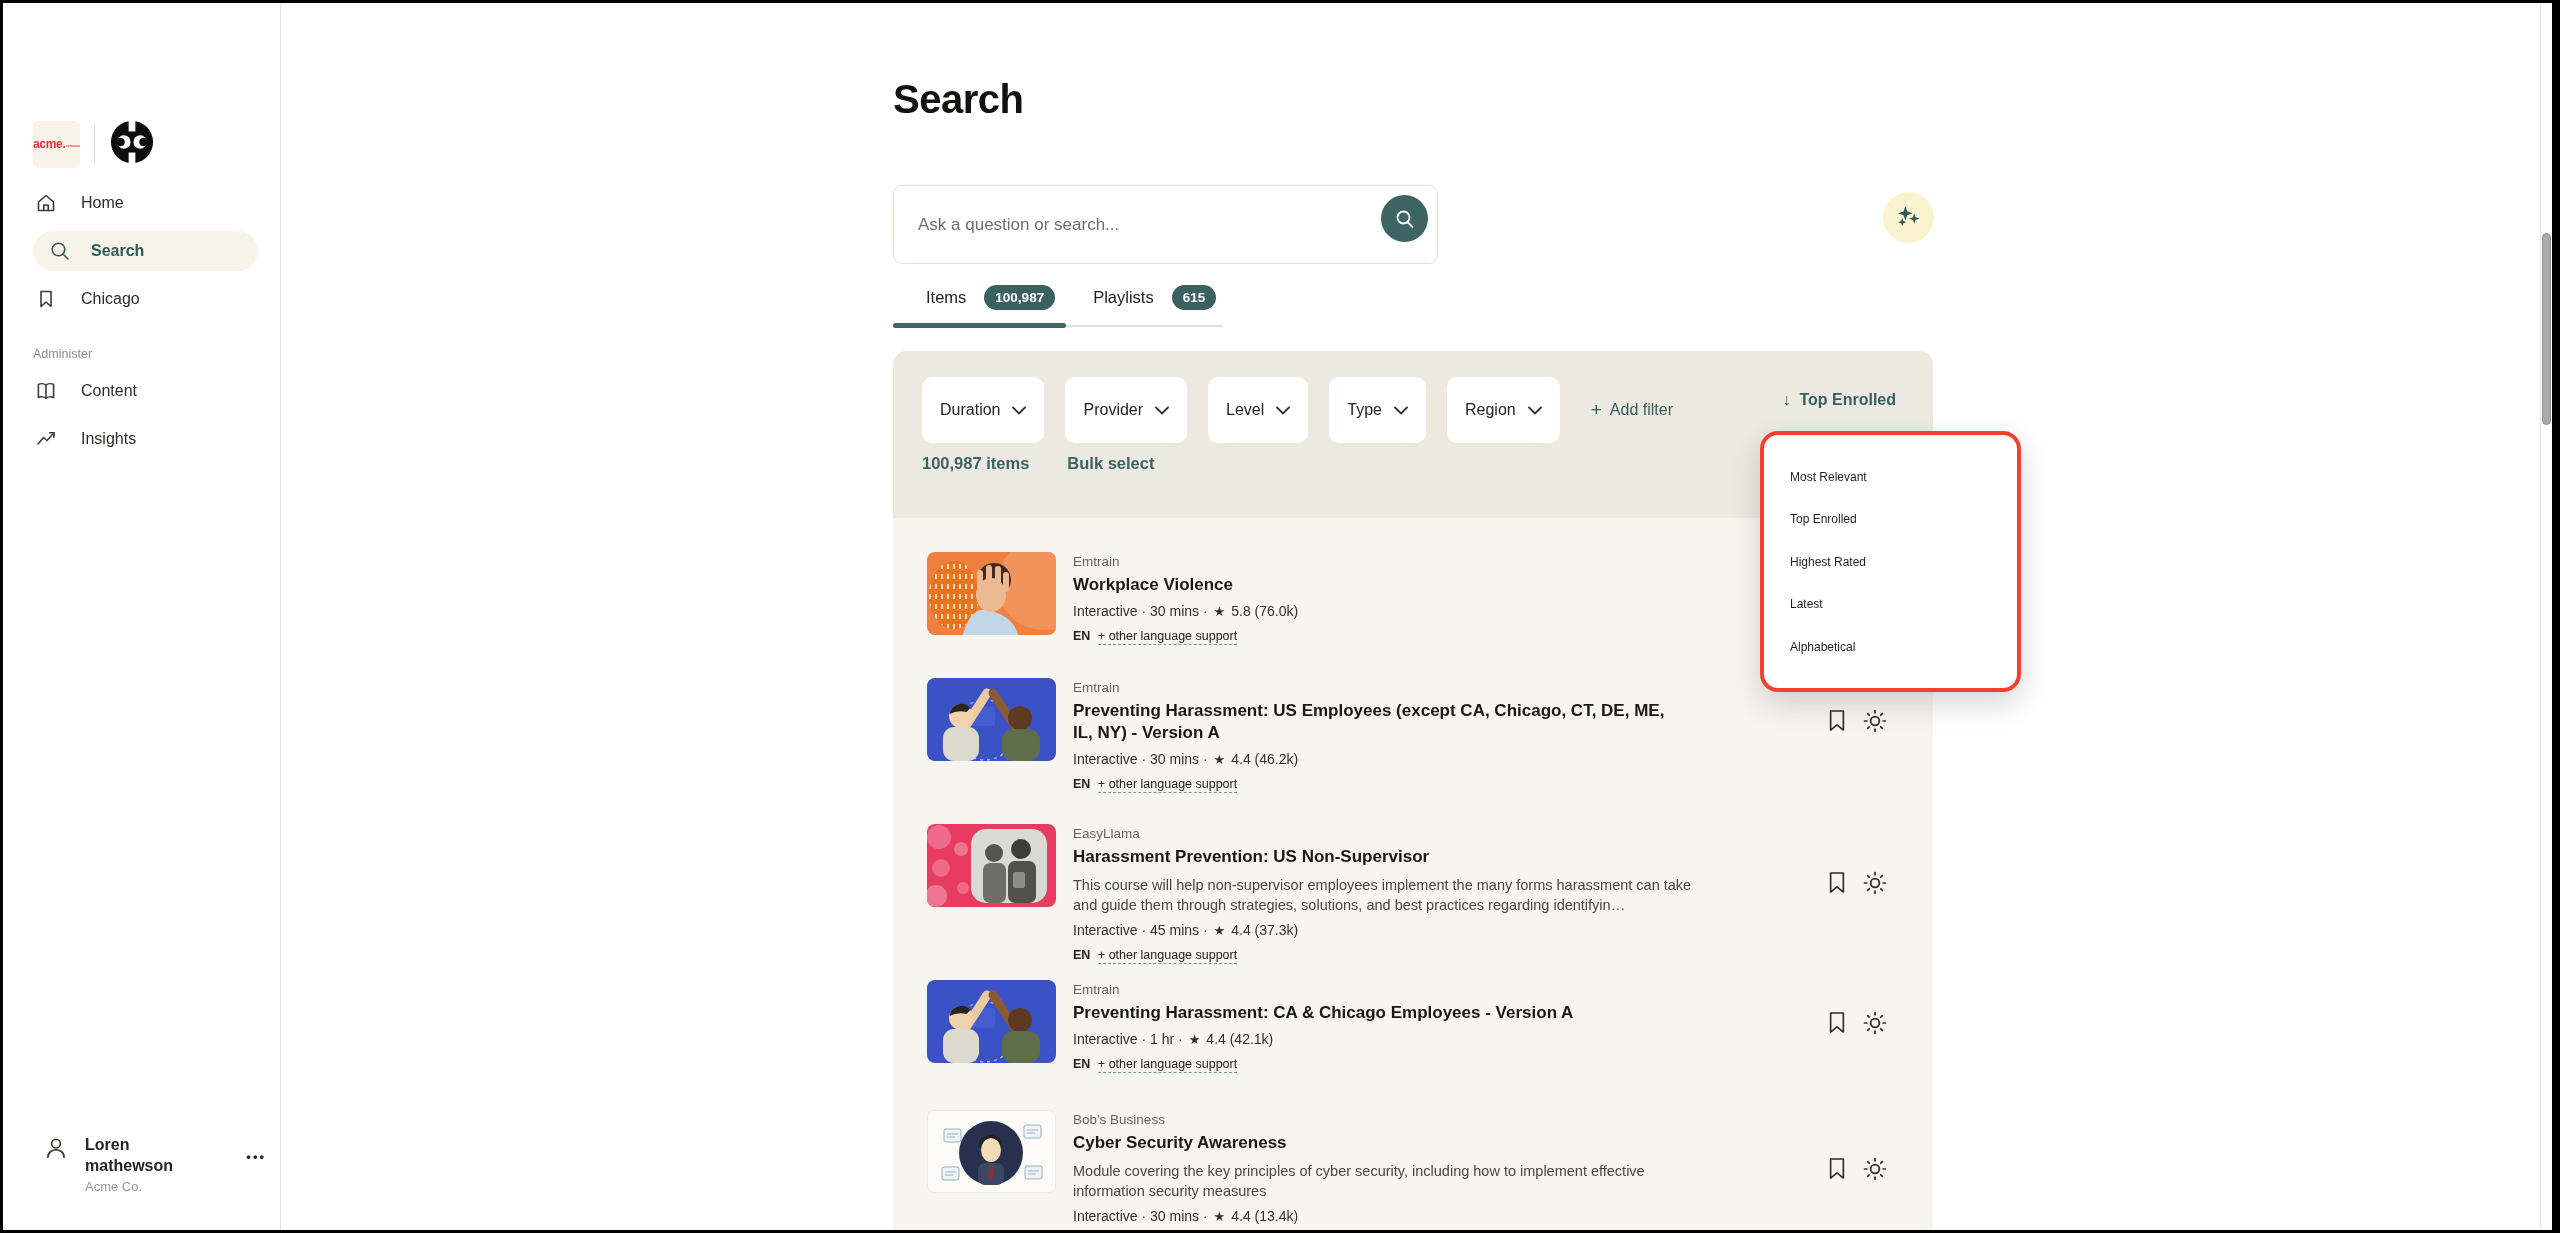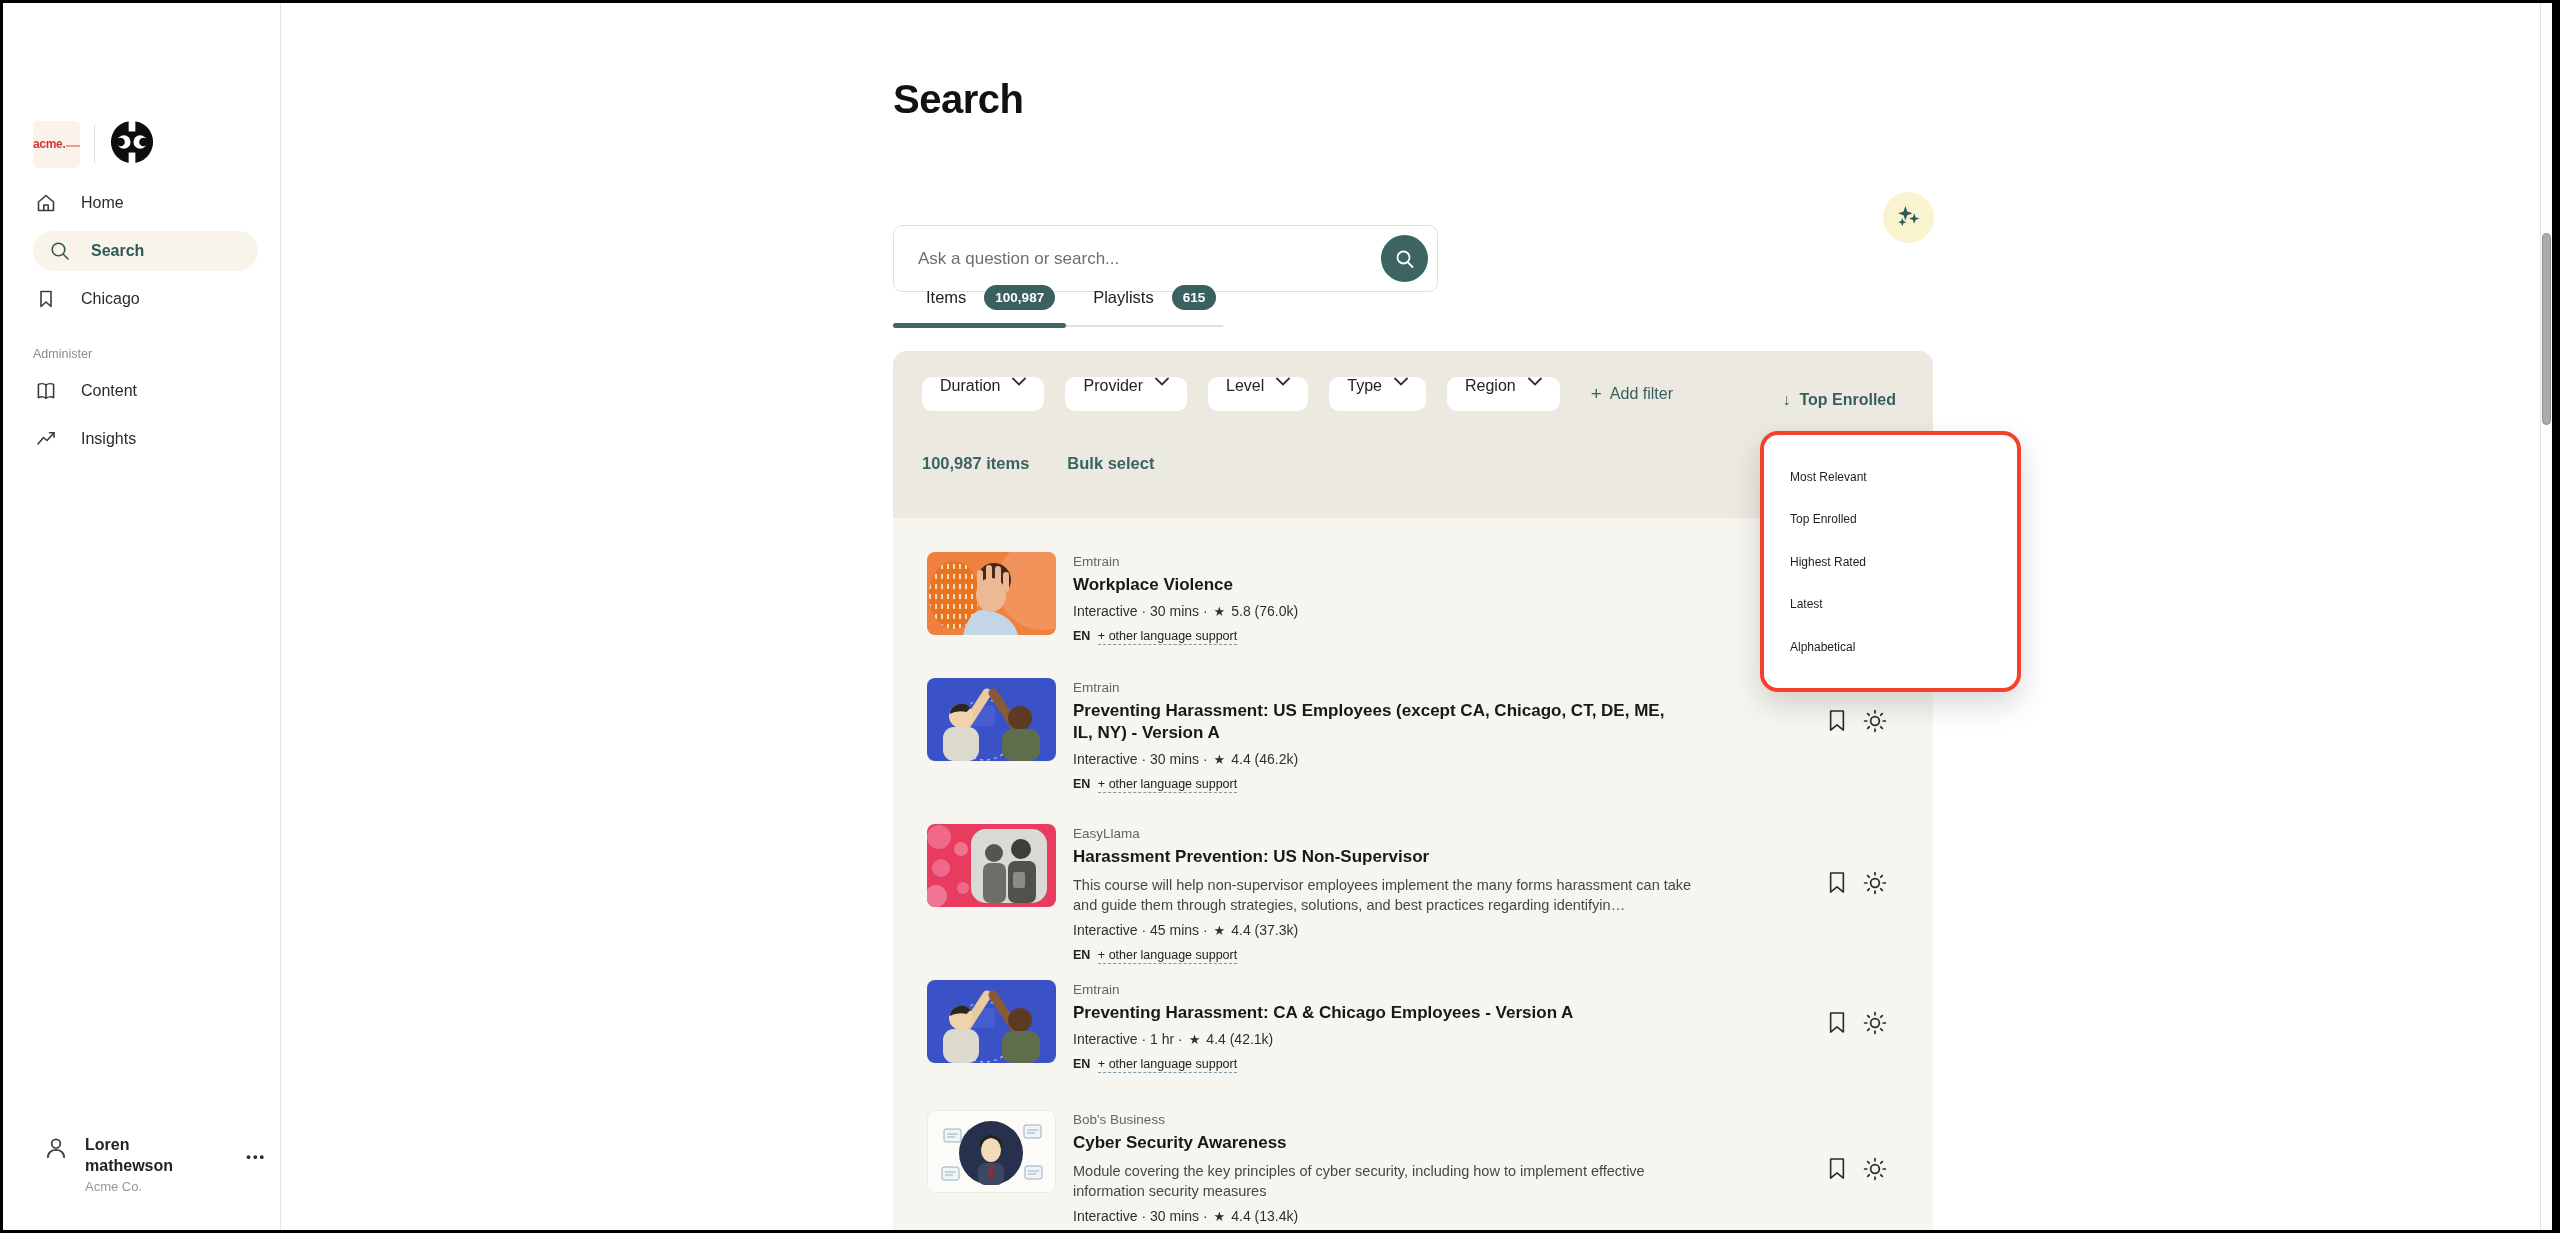--- a/index.html
+++ b/index.html
@@ -29,38 +29,38 @@
   .user-block { position:absolute; left:40px; right:14px; bottom:36px; display:flex; align-items:flex-start; gap:16px; }
   .user-text { width:118px; }
   .user-name { font-size:16px; font-weight:700; line-height:1.3; color:#23231f; }
   .user-org { font-size:13px; color:#9a968e; margin-top:2px; }
   .user-menu { margin-left:auto; font-size:13px; letter-spacing:2px; color:#2c2c28; font-weight:700; cursor:pointer; padding-top:14px; }
 
   
   .main { position:absolute; left:282px; top:3px; right:11px; bottom:3px; background:#fff; }
   .page-title { position:absolute; left:611px; top:74px; font-size:40px; font-weight:600; letter-spacing:-0.5px; color:#121210; }
 
-  .search-bar { position:absolute; left:611px; top:182px; width:545px; height:67px; background:#fff; border:1.5px solid #e8dfd2; border-radius:9px;margin-top:40px; }
+  .search-bar { position:absolute; left:611px; top:182px; width:545px; height:79px; background:#fff; border:1.5px solid #e8dfd2; border-radius:9px; }
   .search-input { position:absolute; inset:0; border:none; outline:none; background:transparent; padding-left:24px; padding-right:70px; font-size:17px; color:#333; font-family:"Liberation Sans",sans-serif; }
   .search-input::placeholder { color:#6f6f68; opacity:1; }
   .search-submit { position:absolute; right:9px; top:9px; width:47px; height:47px; border-radius:50%; background:#3b6463; border:none; display:flex; align-items:center; justify-content:center; cursor:pointer; }
   .ai-button { position:absolute; left:1601px; top:189px; width:51px; height:51px; border-radius:50%; background:#faf3cf; border:none; display:flex; align-items:center; justify-content:center; cursor:pointer; }
 
   .tabs { position:absolute; left:644px; top:282px; display:flex; align-items:center; gap:38px; }
   .tab { display:flex; align-items:center; gap:18px; cursor:pointer; }
   .tab-label { font-size:16.5px; color:#21211d; font-weight:500; }
   .count-badge { background:#3a6160; color:#fff; border-radius:15px; padding:5px 11px; font-size:13.5px; font-weight:600; }
   .tab-underline { position:absolute; left:611px; top:322px; width:330px; height:2px; background:#e5e0d5; }
   .tab-underline-active { position:absolute; left:611px; top:320px; width:173px; height:5px; background:#3e6766; border-radius:3px; }
 
   
   .panel { position:absolute; left:611px; top:348px; width:1040px; bottom:-3px; border-radius:14px 14px 0 0; overflow:hidden; background:#f7f5ef; }
   .panel-top { position:absolute; top:0; left:0; right:0; height:167px; background:#ece9e1; }
   .filter-row { position:absolute; top:26px; left:29px; display:flex; align-items:center; gap:21px; }
-  .filter-pill { display:flex; gap:12px; height:34px; padding:0 18px; background:#fff; border:none; border-radius:10px; font-size:16px; color:#23231f; font-family:"Liberation Sans",sans-serif; cursor:pointer; }
+  .filter-pill { display:flex; align-items:center; gap:12px; height:66px; padding:0 18px; background:#fff; border:none; border-radius:10px; font-size:16px; color:#23231f; font-family:"Liberation Sans",sans-serif; cursor:pointer; }
   .add-filter { display:flex; align-items:center; gap:8px; margin-left:10px; color:#35605f; font-size:16px; font-weight:500; cursor:pointer; background:none; border:none; font-family:"Liberation Sans",sans-serif; }
   .add-filter .plus { font-size:19px; font-weight:400; }
   .sort-control { position:absolute; right:37px; top:40px; display:flex; align-items:center; gap:9px; color:#35605f; font-size:16px; font-weight:600; cursor:pointer; }
   .count-row { position:absolute; top:103px; left:29px; display:flex; align-items:center; gap:38px; font-size:16.5px; font-weight:600; color:#3a6362; }
   .bulk-select { cursor:pointer; }
 
   .results { position:absolute; top:167px; left:0; right:0; bottom:0; background:#f7f5ef; }
   .row { position:absolute; left:34px; right:16px; display:flex; gap:17px; }
   .thumb { position:relative; width:129px; height:83px; border-radius:8px; overflow:hidden; flex-shrink:0; }
   .thumb.t-bob { border:1px solid #eceae2; background:#fcfbf8; }

